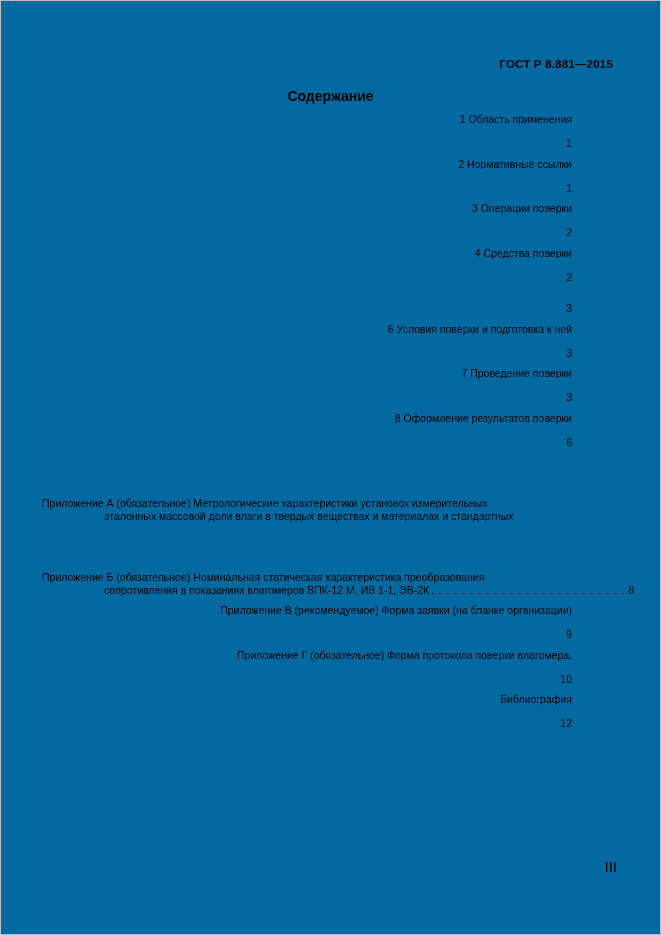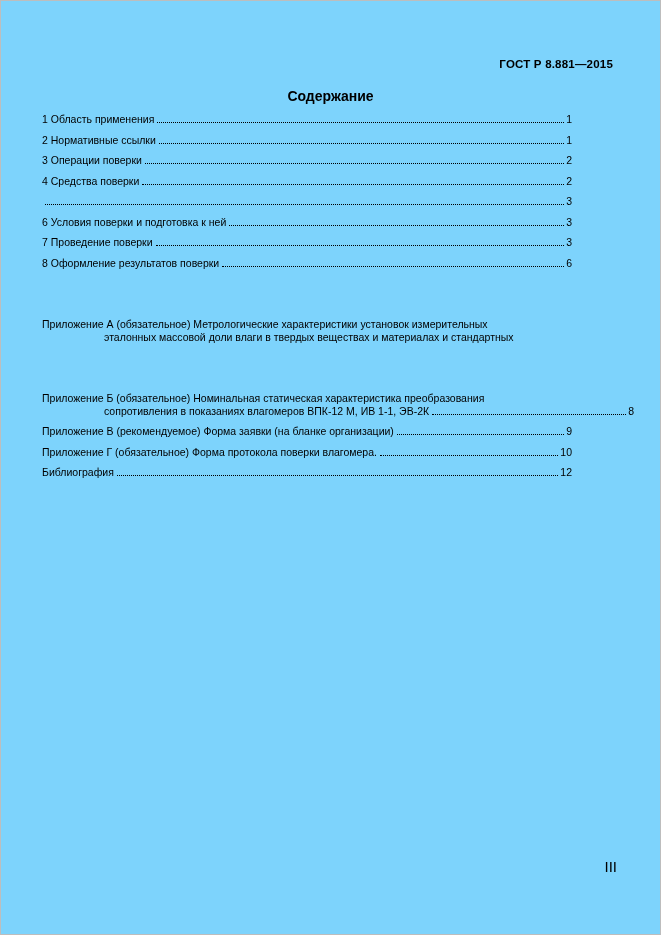--- a/index.html
+++ b/index.html
@@ -4,21 +4,21 @@
 <style>
   html, body {
     margin: 0;
     padding: 0;
     background: #ffffff;
   }
   .page {
     position: relative;
     width: 661px;
     height: 935px;
-    background: #7dd3fc;
+    background: #0369a1;
     font-family: "Liberation Sans", sans-serif;
     color: #000000;
     box-sizing: border-box;
     overflow: hidden;
   }
   .page-border {
     position: absolute;
     left: 0;
     top: 0;
     width: 661px;
@@ -52,20 +52,21 @@
     width: 530px;
   }
   .toc-entry {
     position: relative;
     font-size: 10.5px;
     line-height: 13px;
     margin-bottom: 7.5px;
     display: flex;
     align-items: flex-end;
     width: 100%;
+    flex-direction: column;
   }
   .toc-entry .label {
     display: block;
     max-width: 490px;
   }
   .toc-entry .leader {
     flex: 1 1 auto;
     position: relative;
     height: 11px;
     margin: 0 2px 0 3px;

